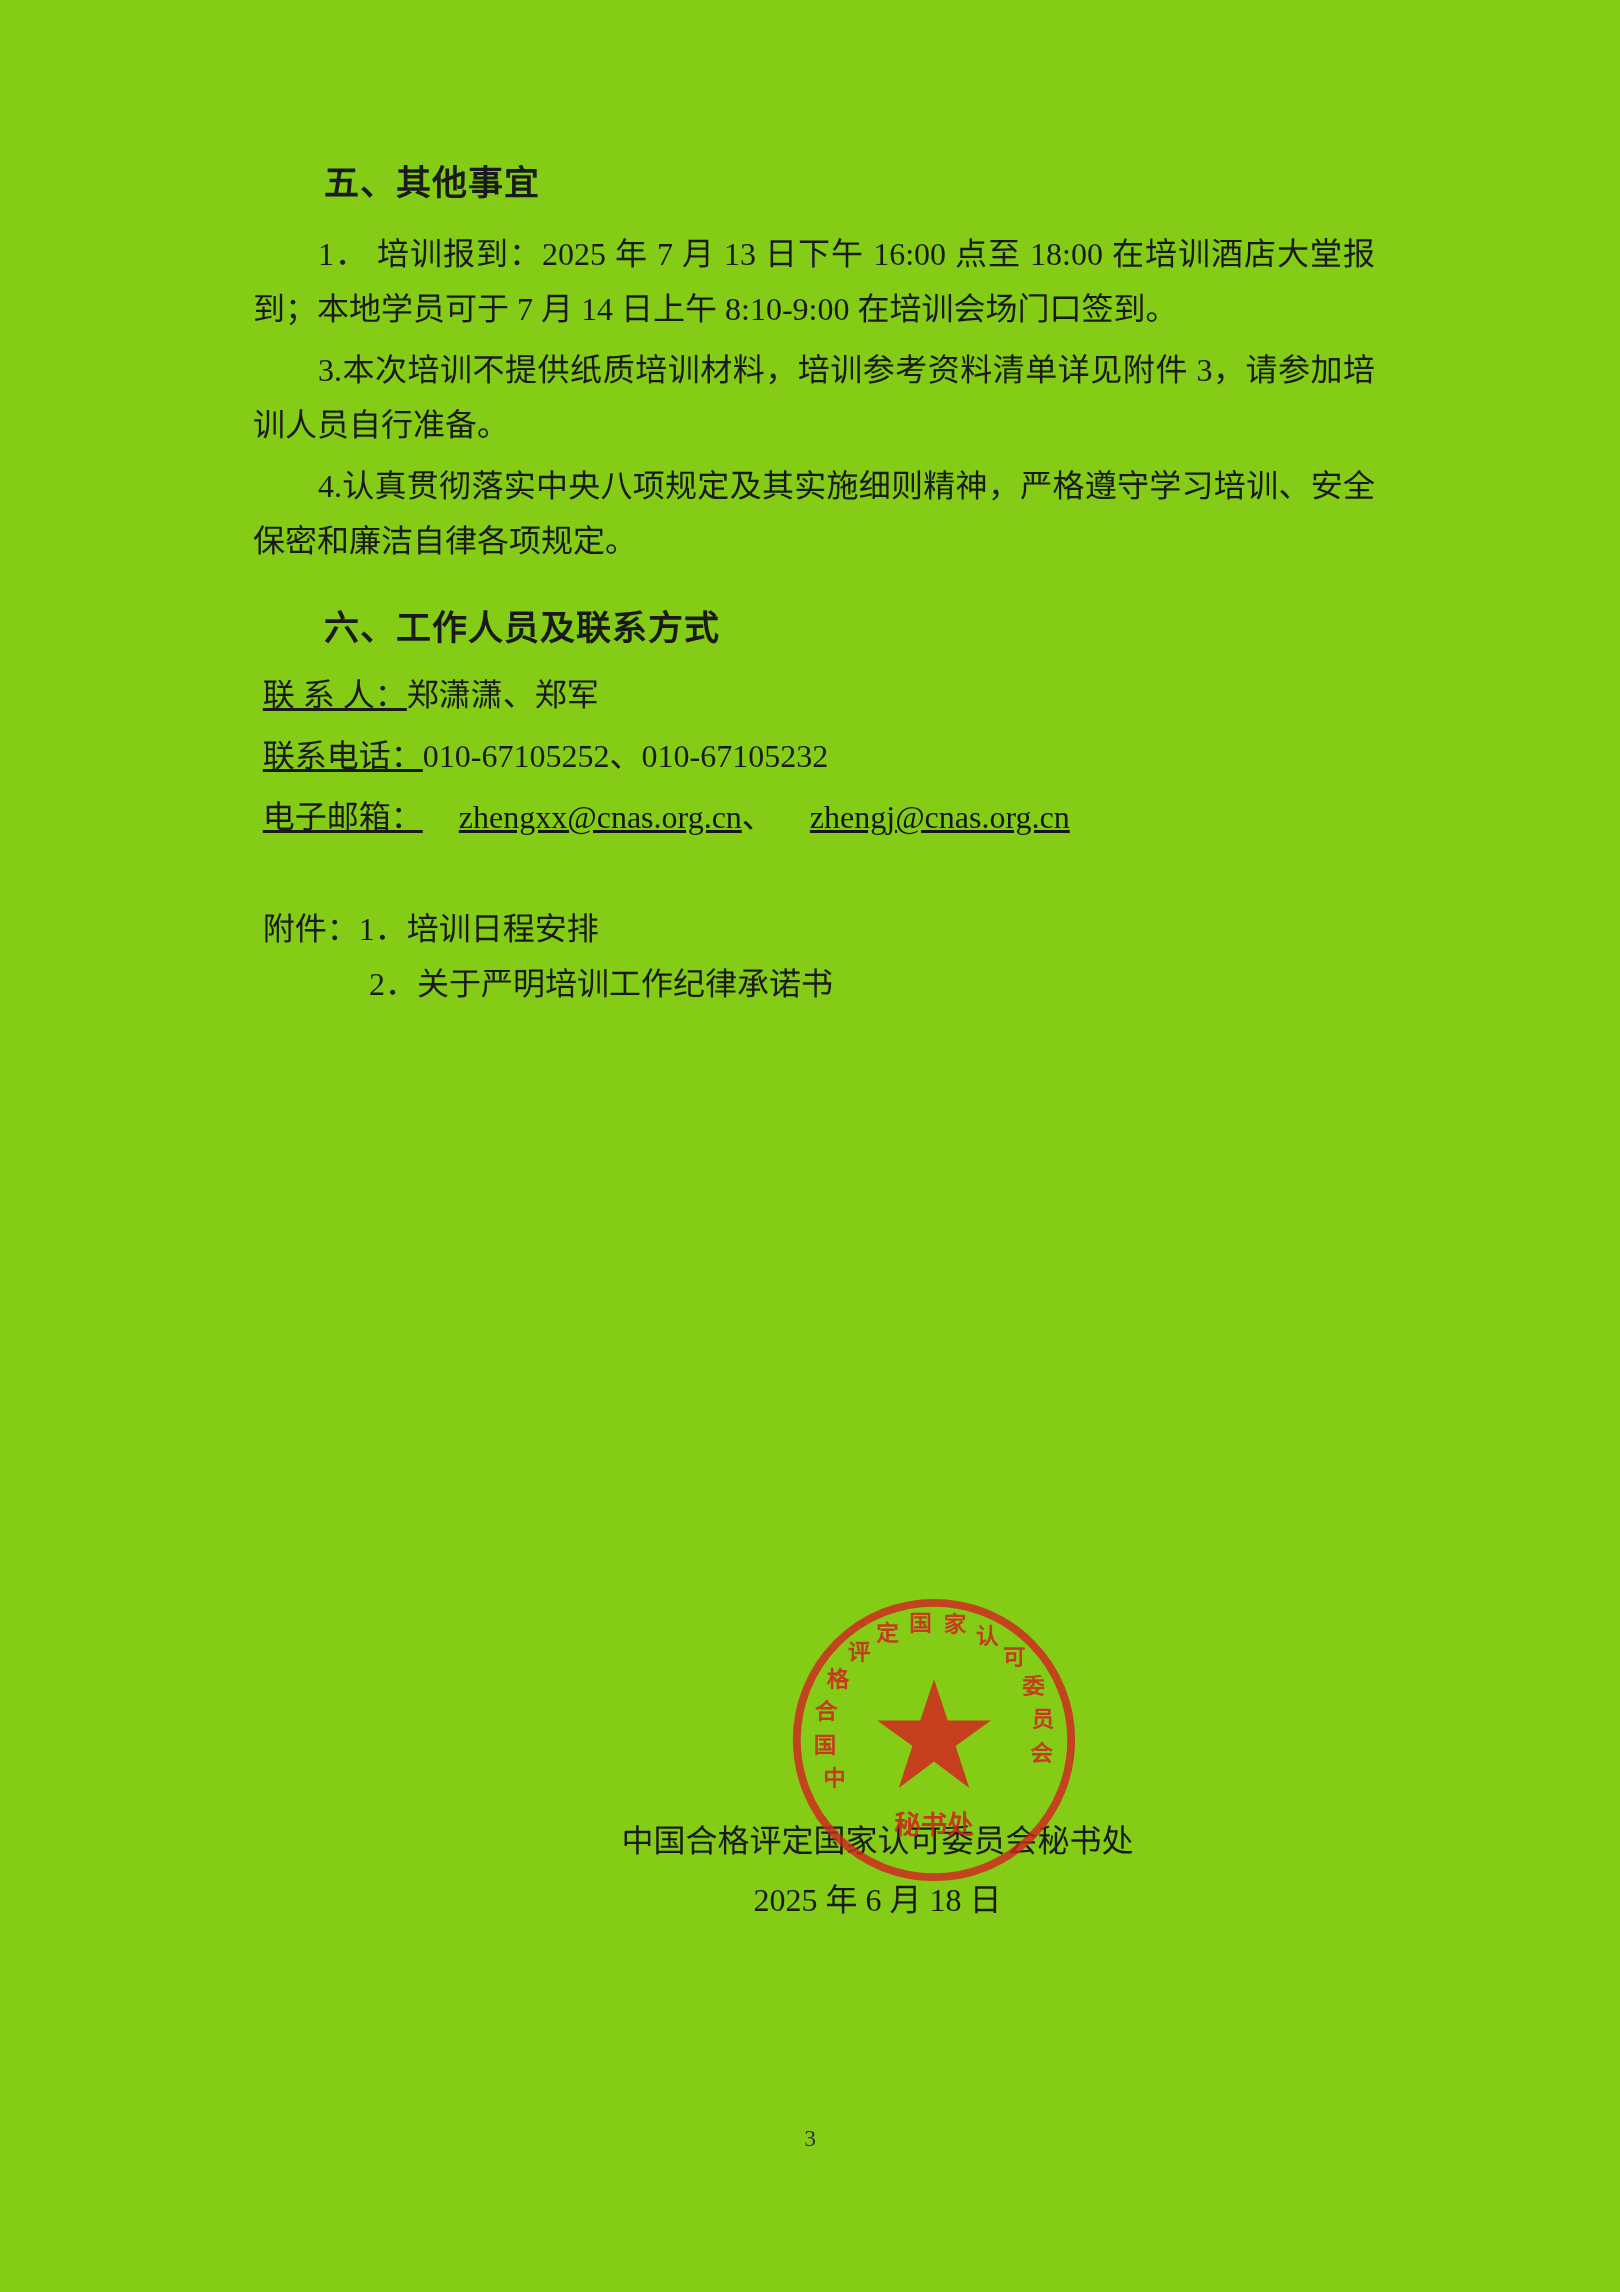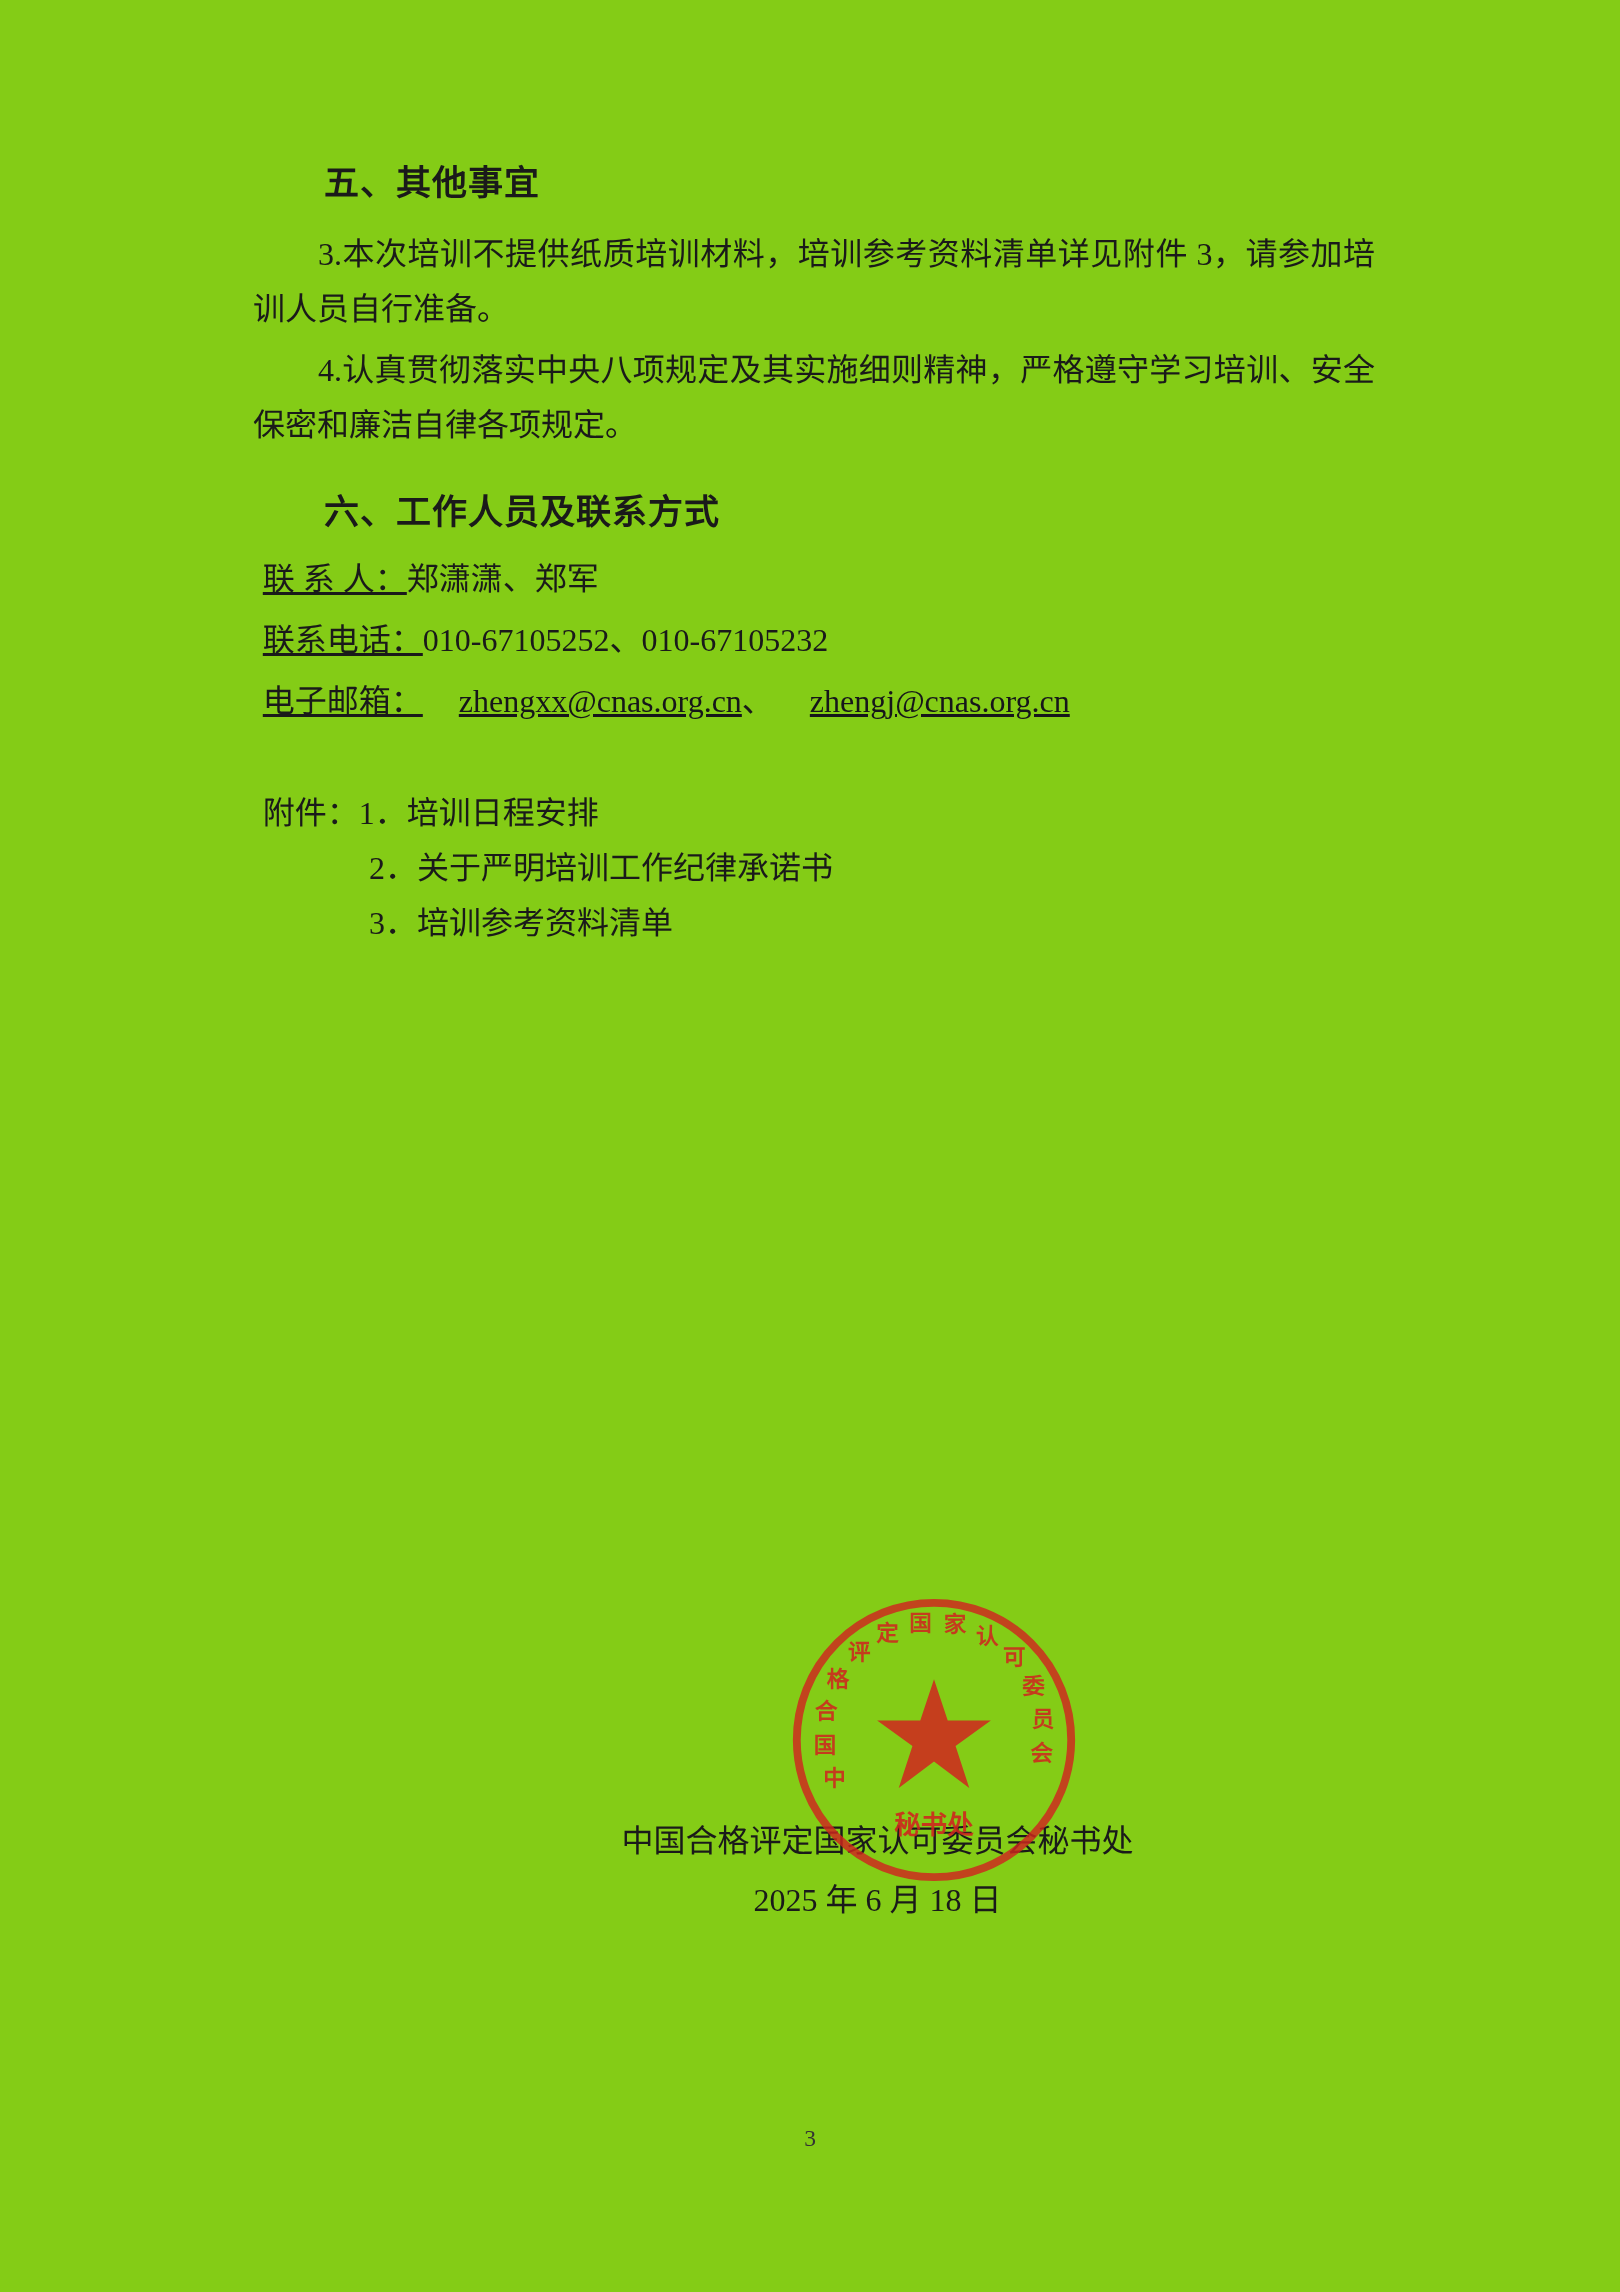--- a/index.html
+++ b/index.html
@@ -111,20 +111,21 @@
 </style>
 </head>
 <body>
 
 <div class="page">
 
   <div class="content">
 
     <h2 class="h2">五、其他事宜</h2>
 
+    <p class="para">1． 培训报到：2025 年 7 月 13 日下午 16:00 点至 18:00 在培训酒店大堂报到；本地学员可于 7 月 14 日上午 8:10-9:00 在培训会场门口签到。</p>
     <p class="para">3.本次培训不提供纸质培训材料，培训参考资料清单详见附件 3，请参加培训人员自行准备。</p>
     <p class="para">4.认真贯彻落实中央八项规定及其实施细则精神，严格遵守学习培训、安全保密和廉洁自律各项规定。</p>
 
     <h2 class="h2 second">六、工作人员及联系方式</h2>
 
     <p class="contact-line">
       <span class="lbl">联 系 人：</span><span>郑潇潇、郑军</span>
     </p>
 
     <p class="contact-line">
@@ -134,23 +135,20 @@
     <p class="contact-line">
       <span class="lbl">电子邮箱：</span><a class="link" href="#">zhengxx@cnas.org.cn</a><span>、</span><a class="link" href="#">zhengj@cnas.org.cn</a>
     </p>
 
     <div class="att-block">
       <p class="att-first">
         <span>附件：</span><span>1．</span><span>培训日程安排</span>
       </p>
       <p class="att-item">
         <span>2．</span><span>关于严明培训工作纪律承诺书</span>
-      </p>
-      <p class="att-item">
-        <span>3．</span><span>培训参考资料清单</span>
       </p>
     </div>
 
   </div>
 
   <div class="sign-block">
     <div class="sign-line1">中国合格评定国家认可委员会秘书处</div>
     <div class="sign-line2">2025 年 6 月 18 日</div>
   </div>
 

